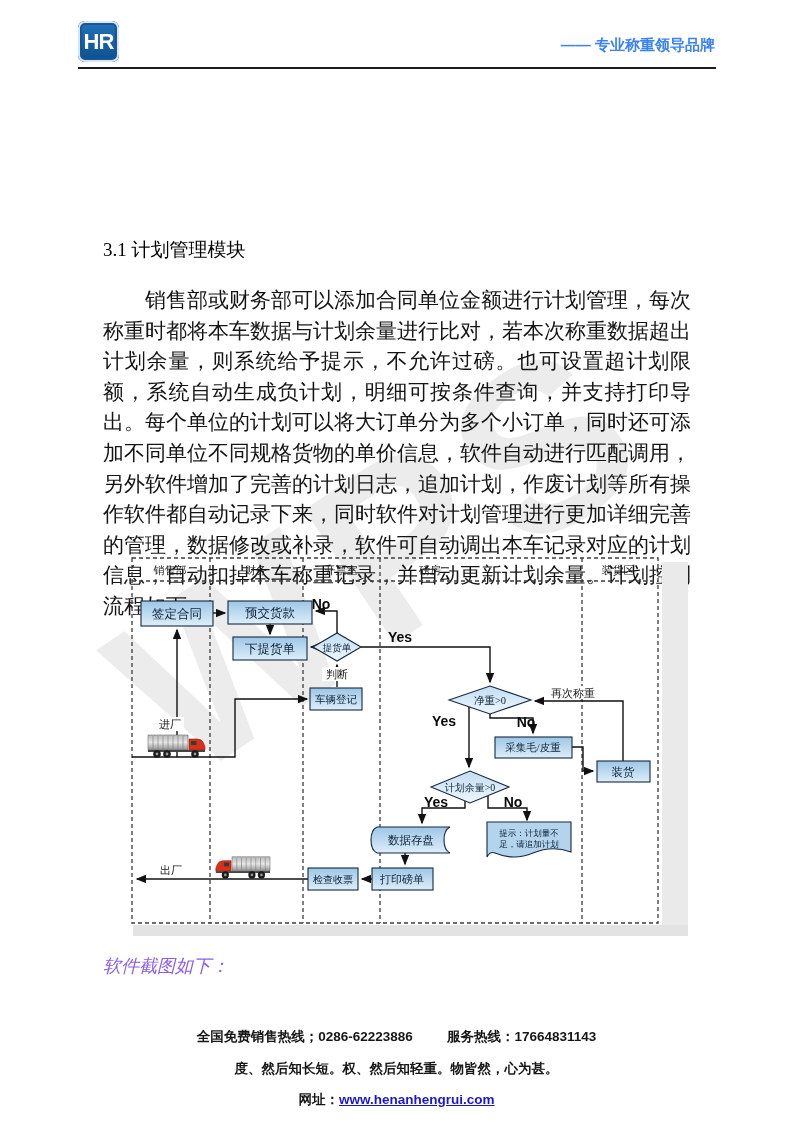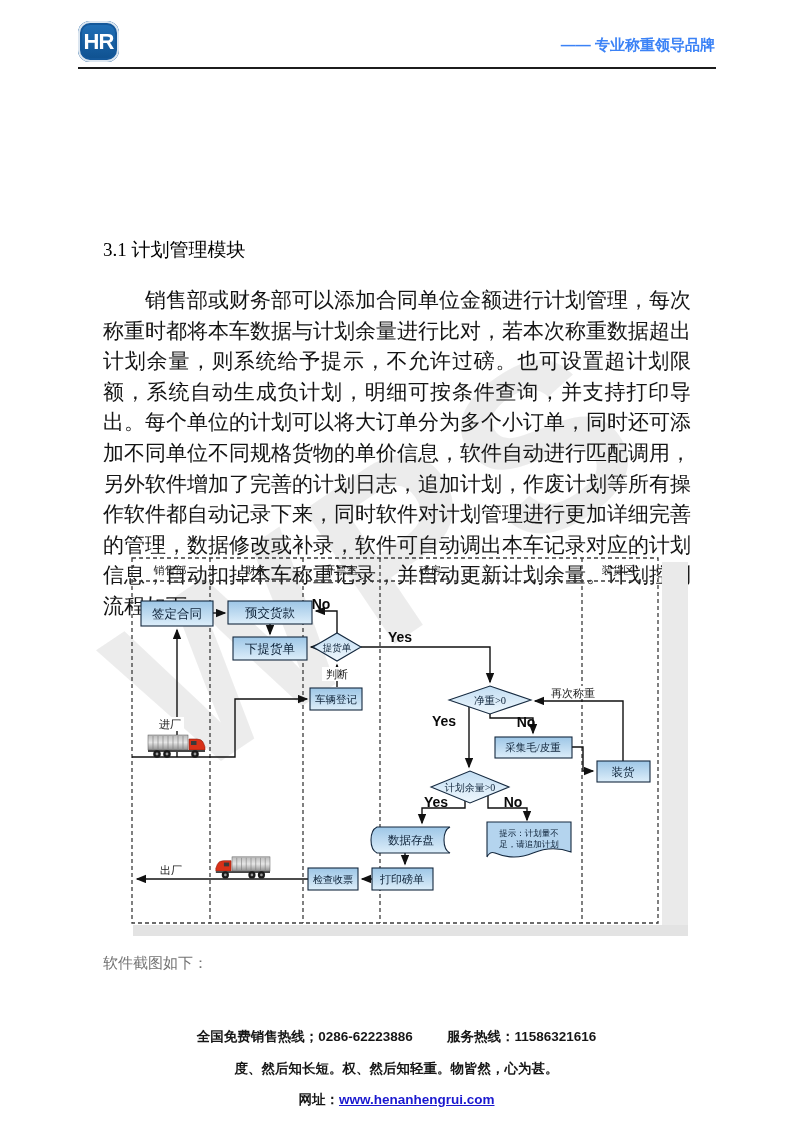--- a/index.html
+++ b/index.html
@@ -1,34 +1,34 @@
 <!DOCTYPE html>
 <html><head>
 <meta charset="utf-8">
 <style>
   html,body{margin:0;padding:0;background:#888;}
   .page{position:relative;width:793px;height:1122px;background:#ffffff;margin:0 auto;
         font-family:"Liberation Serif",serif;overflow:hidden;}
   .abs{position:absolute;}
   
   .logo{left:78px;top:21px;display:flex;align-items:flex-start;}
-  .logo-badge{width:41px;height:41px;border-radius:12px;background:linear-gradient(180deg,#2272ba,#0e4f8d);
+  .logo-badge{width:41px;height:41px;border-radius:7px;background:linear-gradient(180deg,#2272ba,#0e4f8d);
       color:#fff;font:bold 22px "Liberation Sans",sans-serif;display:flex;align-items:center;justify-content:center;
       box-shadow:inset 0 0 0 2px rgba(255,255,255,.85), inset 0 0 0 4px #14589a;letter-spacing:-1px;}
   .logo-txt{margin-left:9px;padding-top:3px;}
   .logo-cn{font-family:"Liberation Sans",sans-serif;font-weight:bold;font-size:19px;color:#1b5ea6;letter-spacing:1px;line-height:22px;}
   .logo-en{font-size:6.5px;color:#8496ad;letter-spacing:.6px;margin-top:3px;}
   .tagline{right:78px;top:36px;font-family:"Liberation Sans",sans-serif;font-weight:bold;font-size:15px;color:#3b82f6;}
   .header-rule{left:78px;top:67px;width:638px;height:2px;background:#1c1c1c;}
   
   .h1{left:114px;top:150px;font-size:28px;font-weight:bold;color:#000;letter-spacing:1px;}
   .h2{left:103px;top:237px;font-size:19px;font-weight:normal;color:#000;}
   .body-text{left:103px;top:285px;width:588px;font-size:21px;line-height:30.6px;color:#141414;
       text-align:justify;text-indent:2em;}
-  .caption{left:103px;top:954px;font-size:15px;color:#737373;}
+  .caption{left:103px;top:954px;font-size:18px;color:#8b5cf6;font-style:italic;}
   
   .watermark{left:10px;top:420px;width:740px;text-align:center;font-family:"Liberation Sans",sans-serif;
       font-weight:bold;font-size:235px;letter-spacing:14px;color:#dedede;opacity:.55;
       transform:rotate(-34deg);pointer-events:none;z-index:0;}
   
   .f-line{left:0;width:793px;text-align:center;font-family:"Liberation Sans",sans-serif;
       font-size:13.5px;font-weight:600;color:#161616;}
   .f1{top:1028px;} .f1 .gap{display:inline-block;width:34px;}
   .f2{top:1060px;}
   .f3{top:1091px;}
@@ -233,20 +233,20 @@
       <circle cx="19" cy="22" r="3.8" fill="#1a1a1a"></circle>
         <circle cx="19" cy="22" r="1.4" fill="#9a9a9a"></circle>
       <circle cx="47" cy="22" r="3.8" fill="#1a1a1a"></circle>
         <circle cx="47" cy="22" r="1.4" fill="#9a9a9a"></circle>
     </g>
   </svg>
 
   <div class="abs caption">软件截图如下：</div>
 
   <div class="abs f-line f1">
-    <span>全国免费销售热线；0286-62223886</span><span class="gap"></span><span>服务热线：11586321616</span>
+    <span>全国免费销售热线；0286-62223886</span><span class="gap"></span><span>服务热线：17664831143</span>
   </div>
   <div class="abs f-line f2">度、然后知长短。权、然后知轻重。物皆然，心为甚。</div>
   <div class="abs f-line f3">
     <span>网址：</span><a href="#">www.henanhengrui.com</a>
   </div>
 
 </div>
 
 </body></html>

